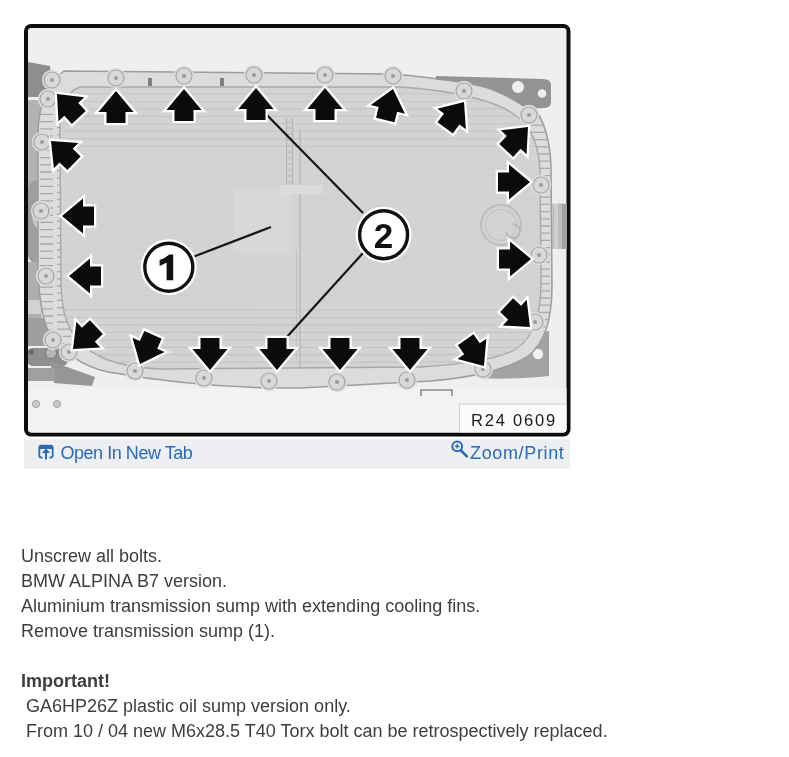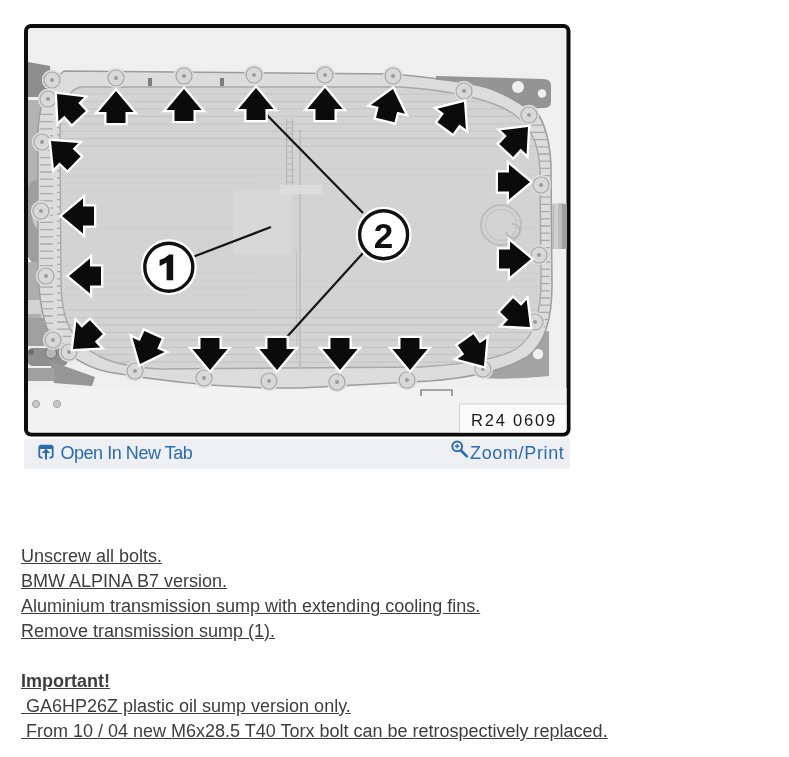--- a/index.html
+++ b/index.html
@@ -1,18 +1,18 @@
 <!DOCTYPE html>
 <html><head>
 <meta charset="utf-8">
 <style>
 html,body{margin:0;padding:0;background:#ffffff;}
 body{width:789px;height:757px;position:relative;font-family:"Liberation Sans",sans-serif;}
 svg{position:absolute;left:0;top:0;}
-#txt{position:absolute;left:21px;top:544px;font-size:18px;line-height:25px;color:#3d3d3d;white-space:nowrap;text-decoration:underline;}
+#txt{position:absolute;left:21px;top:544px;font-size:18px;line-height:25px;color:#3d3d3d;white-space:nowrap;}
 </style>
 </head>
 <body>
 <svg width="789" height="757" viewBox="0 0 789 757">
 <defs>
 <path id="arw" d="M0,0 L17.6,21 L9.5,21 L9.5,32 L-9.5,32 L-9.5,21 L-17.6,21 Z"></path>
 <path id="flange" d="M64,71 L392,74 C438,78 495,85 524,100 C543,110 550,140 551,165 L552,285 C552,320 545,343 527,357 C505,370 468,378 430,381 L300,388 C230,389 160,381 108,372 C84,367 60,352 47,328 C41,313 39,296 38,270 L38,135 C38,108 46,84 64,71 Z"></path>
 <path id="body" d="M80,87 L400,87 C450,90 495,100 515,115 C532,127 539,148 540,170 L541,280 C541,315 534,337 516,349 C496,361 456,365 420,367 L160,369 C115,367 92,356 78,340 C66,327 62,310 61,285 L60,130 C60,108 66,92 80,87 Z"></path>
 <clipPath id="boxclip">
         <rect x="28" y="28" width="538.5" height="404.5" rx="4"></rect>

